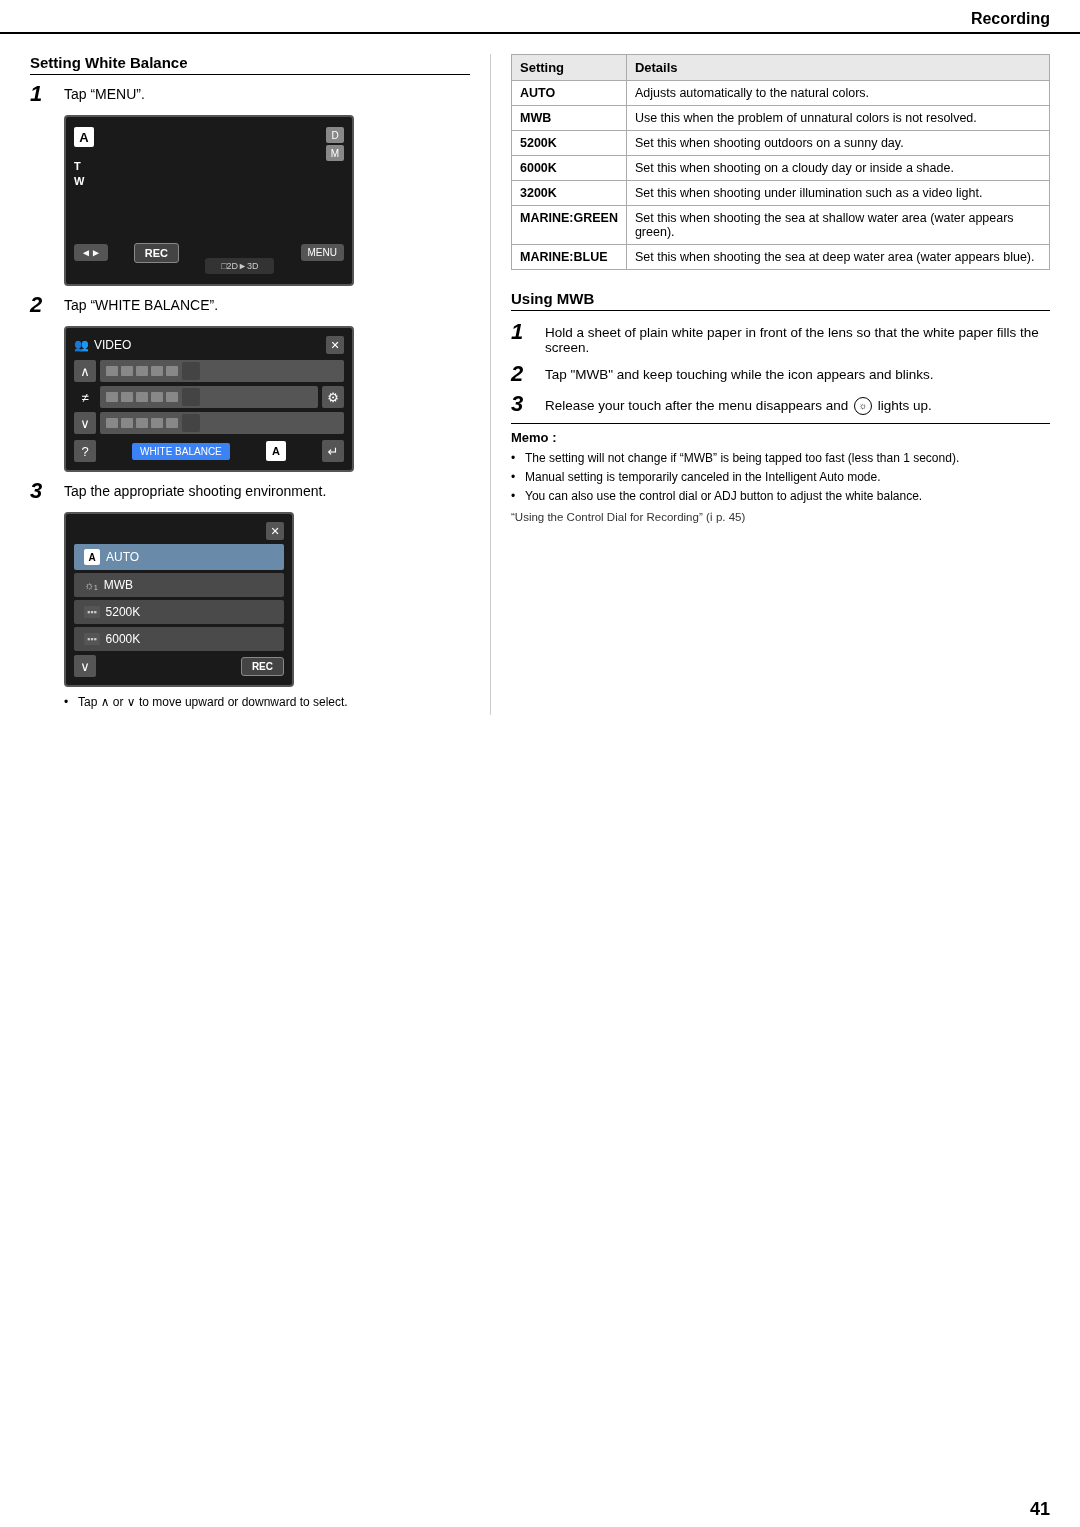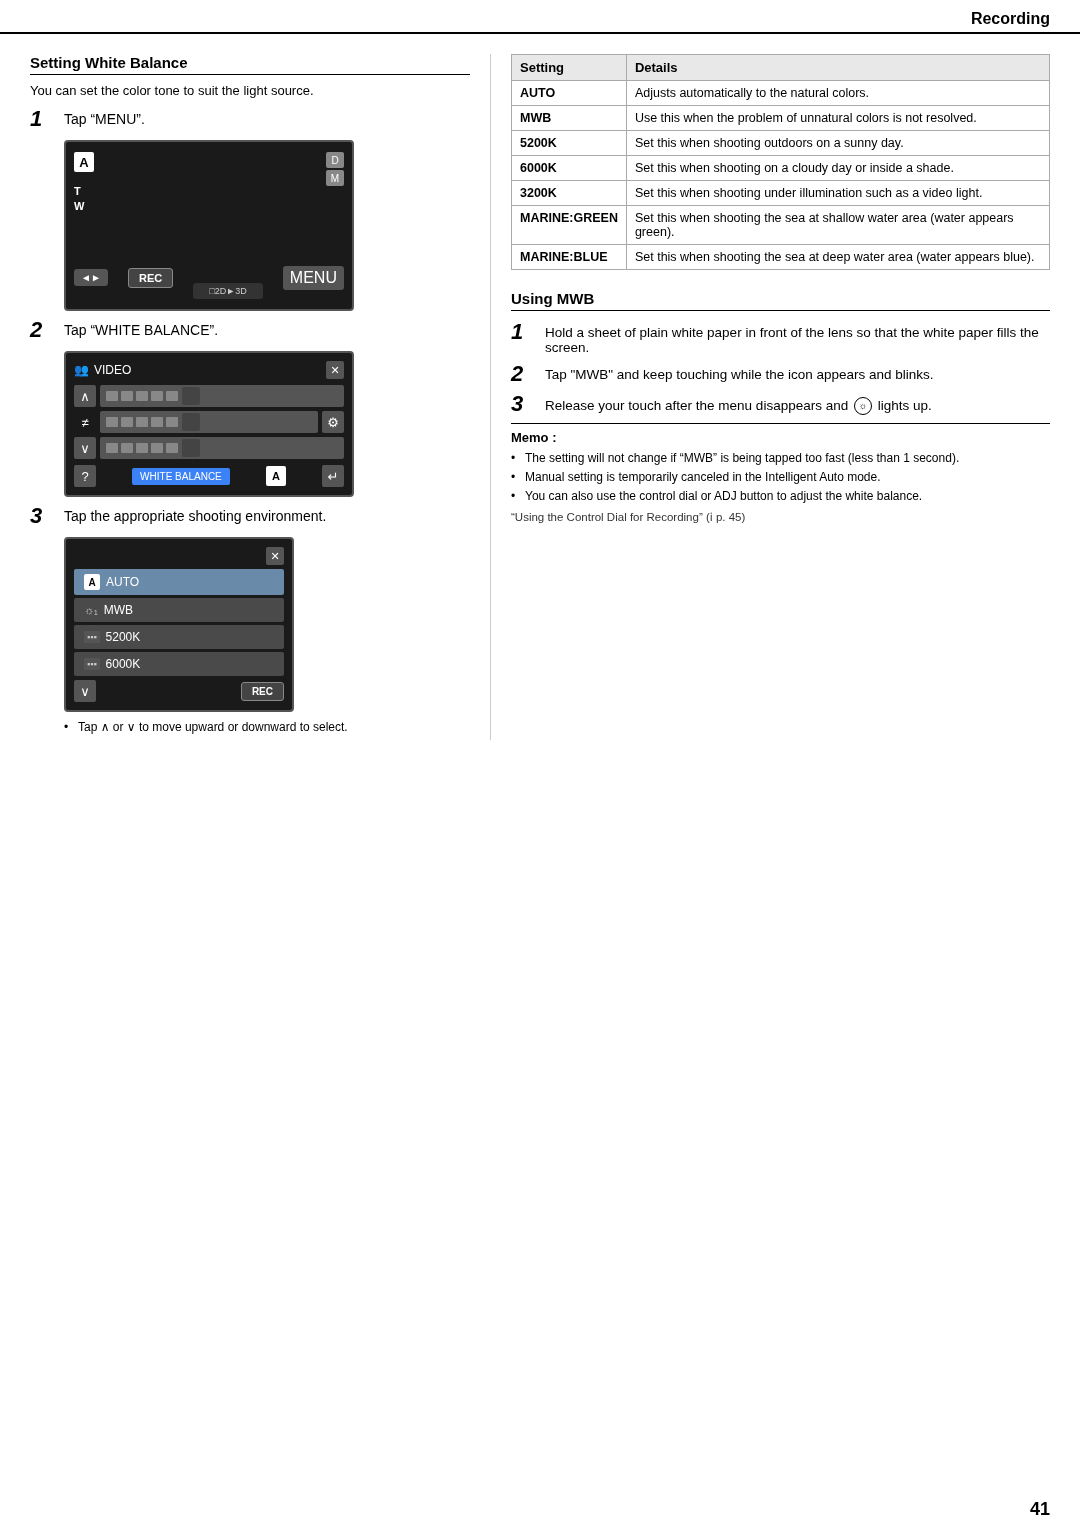--- a/index.html
+++ b/index.html
@@ -158,21 +158,21 @@
       background: #333;
       color: #ccc;
       font-size: 9px;
       padding: 3px 16px;
       border-radius: 3px;
       margin-top: 27px;
     }
     .cam-btn-menu {
       background: #555;
       color: #fff;
-      font-size: 16px;
+      font-size: 10px;
       padding: 3px 7px;
       border-radius: 3px;
     }
 
     
     .menu-screen {
       background: #1a1a1a;
       border: 2px solid #555;
       border-radius: 4px;
       margin: 8px 0 8px 34px;
@@ -535,21 +535,20 @@
 
 <div class="page-header">
   <span class="page-header-title">Recording</span>
 </div>
 
 <div class="main-content">
 
   <div class="left-col">
 
     <div class="section-title">Setting White Balance</div>
-    <div class="section-subtitle">You can set the color tone to suit the light source.</div>
 
     <div class="step">
       <span class="step-number">1</span>
       <span class="step-text">Tap “MENU”.</span>
     </div>
 
     <div class="camera-screen">
       <div class="cam-top-row">
         <div class="cam-icon-a">A</div>
         <div class="cam-right-icons">

